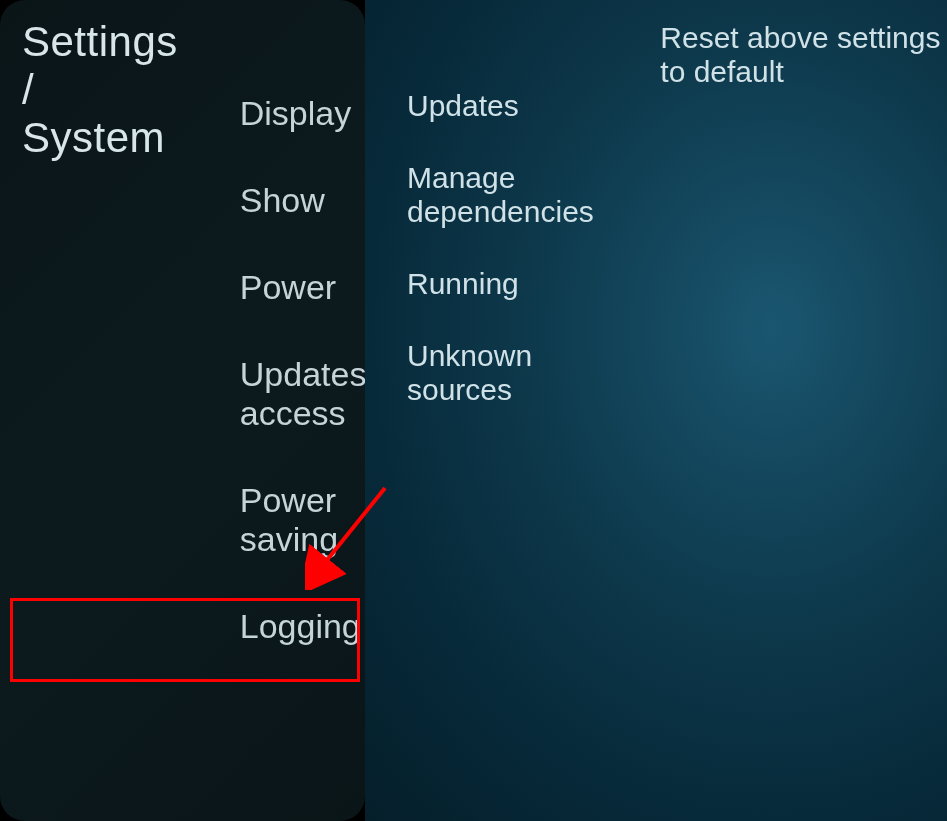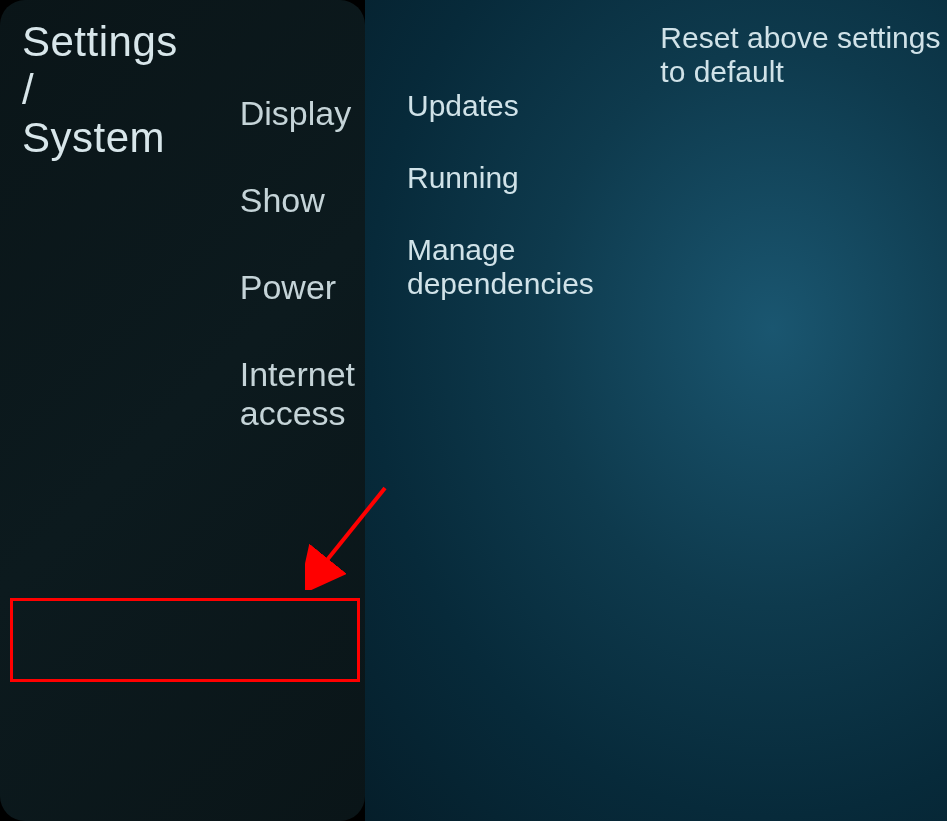--- a/index.html
+++ b/index.html
@@ -123,31 +123,34 @@
 <body>
 
 <div class="sidebar">
   <div class="header">
     <div class="header-title">Settings / System</div>
   </div>
   <div class="menu">
     <div class="menu-item">Display</div>
     <div class="menu-item">Show</div>
     <div class="menu-item">Power</div>
-    <div class="menu-item">Internet access</div>
+    <div class="menu-item">Updates access</div>
+    <div class="menu-item">Power saving</div>
+    <div class="menu-item">Logging</div>
   </div>
 </div>
 
 <div class="content">
   <div class="content-spacer"></div>
   <div class="content-divider-teal"></div>
   <div class="content-items">
     <div class="content-item">Updates</div>
+    <div class="content-item">Manage dependencies</div>
     <div class="content-item">Running</div>
-    <div class="content-item">Manage dependencies</div>
+    <div class="content-item">Unknown sources</div>
   </div>
   <div class="content-divider-gray"></div>
   <div class="content-items" style="padding-top:0;">
     <div class="content-item reset">Reset above settings to default</div>
   </div>
 </div>
 
 <div class="highlight-box"></div>
 
 <div class="arrow-container">

